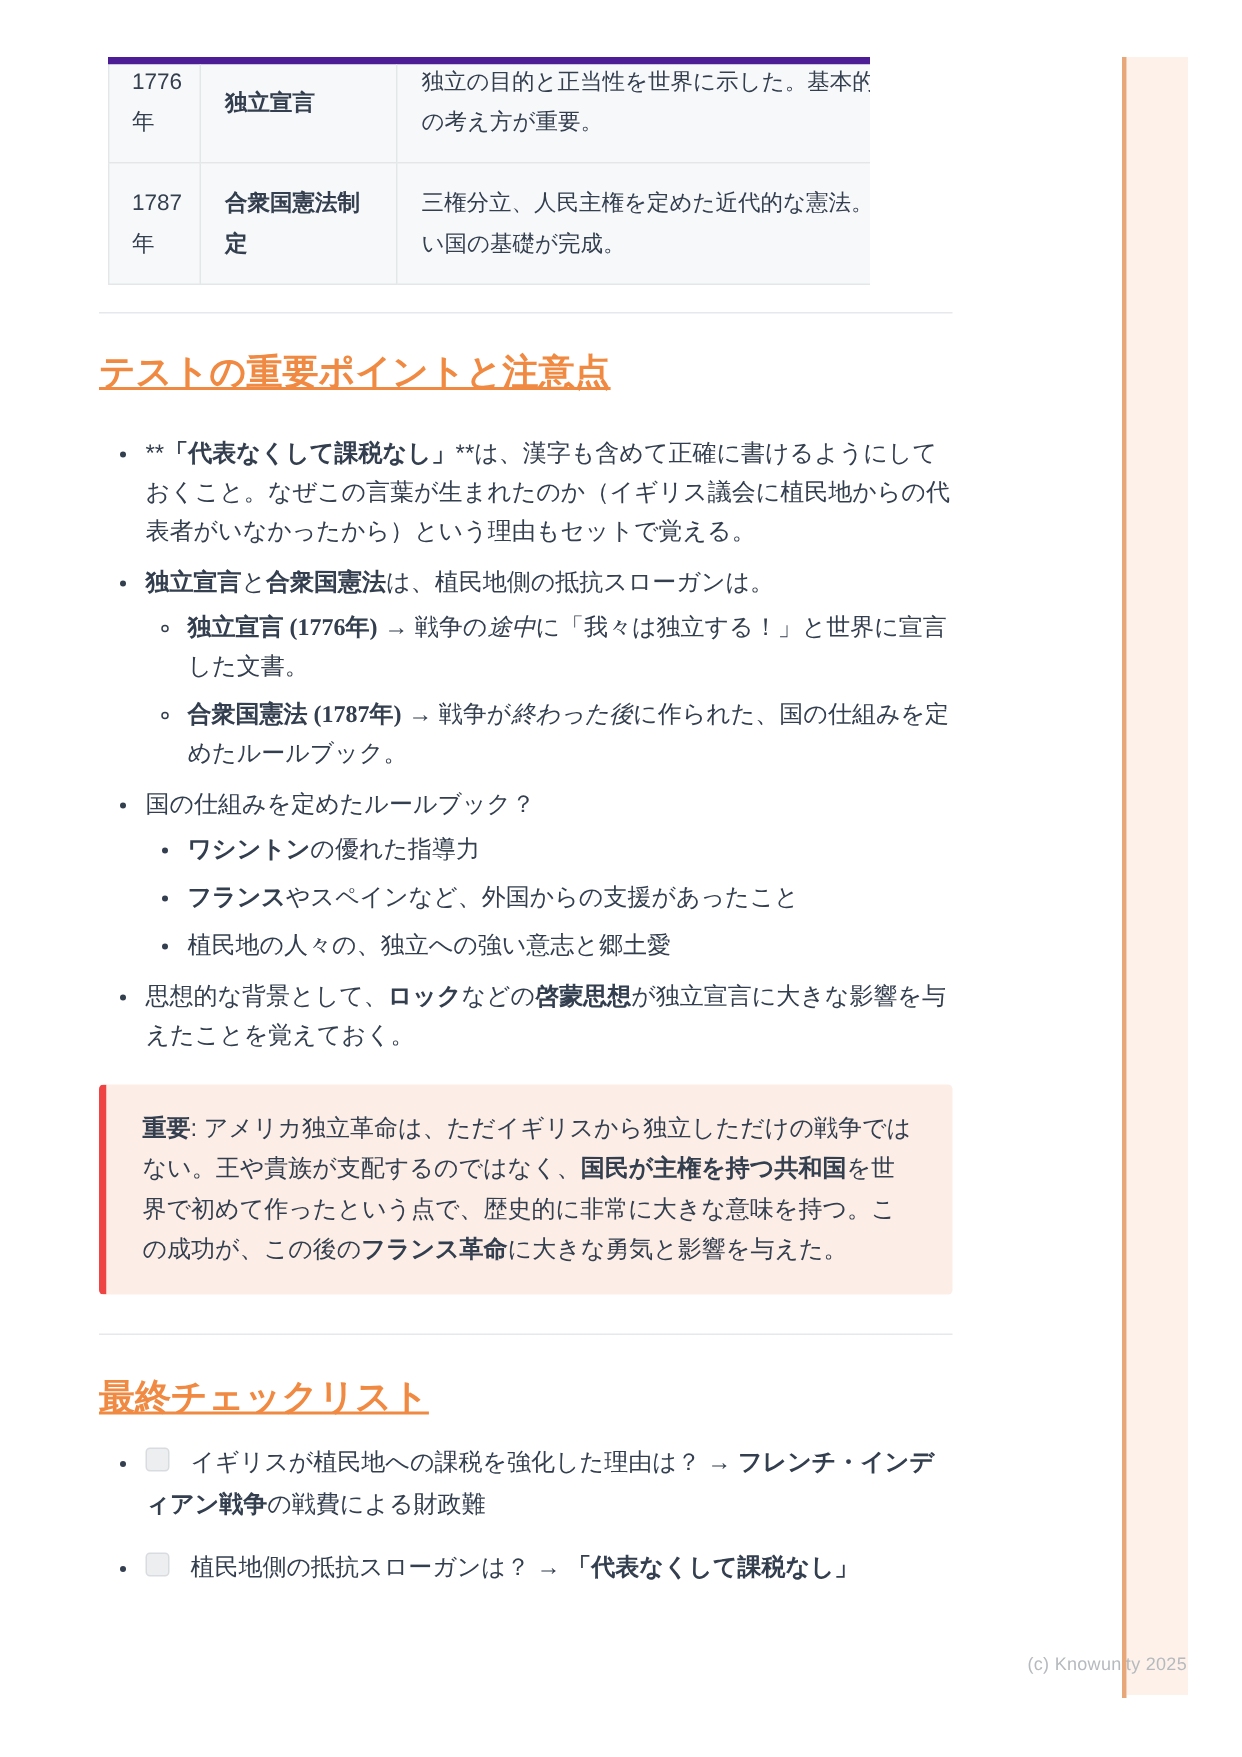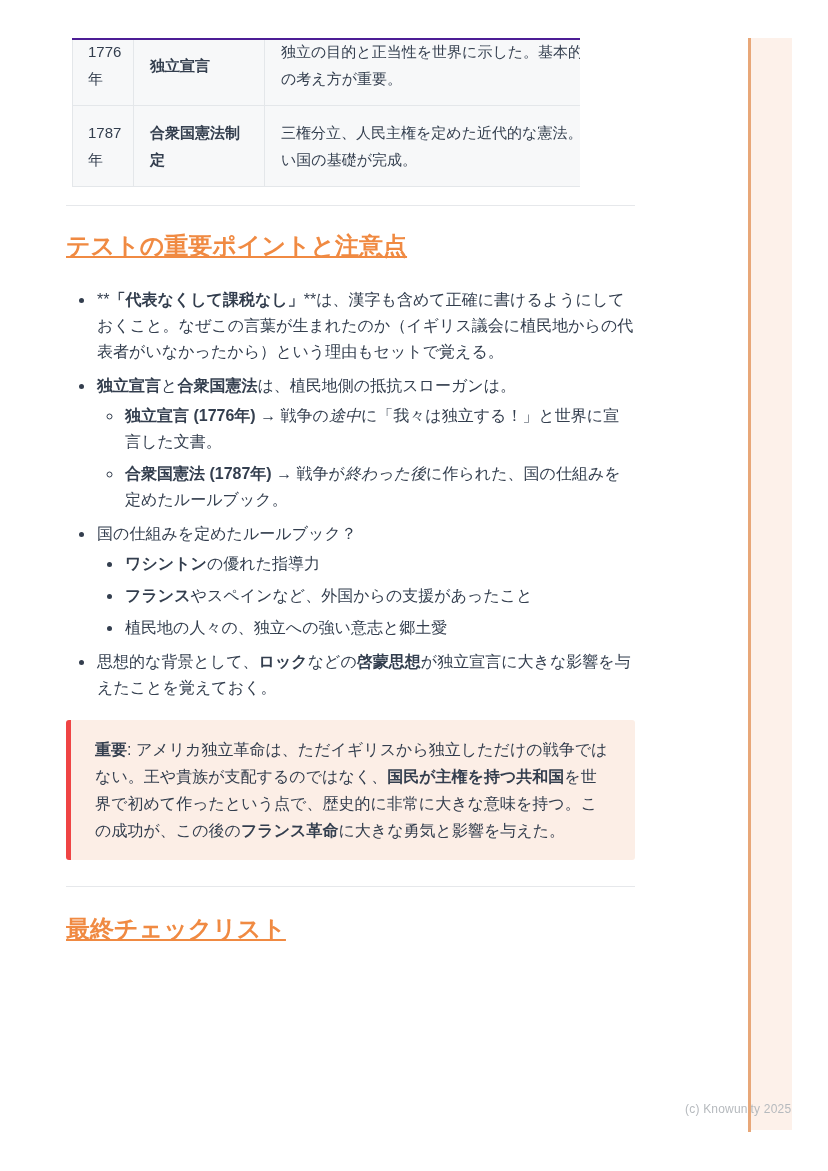--- a/index.html
+++ b/index.html
@@ -11,21 +11,21 @@
     -webkit-font-smoothing:antialiased;
   }
   
   .stripe-fill{position:absolute;left:751px;top:38px;width:41px;height:1092px;background:#fdf1ea;z-index:1;}
   .stripe-line{position:absolute;left:748px;top:38px;width:3px;height:1094px;background:#e8a778;z-index:4;}
   .watermark{position:absolute;left:685px;top:1102px;font-size:12px;color:#b6babe;z-index:3;letter-spacing:.2px;}
 
   .content{position:absolute;left:66px;top:38px;width:569px;z-index:2;}
 
   
-  .table-clip{margin-left:6px;width:508px;overflow:hidden;border-top:2px solid #4c1d95;}
+  .table-clip{margin-left:6px;width:508px;overflow:hidden;border-top:5px solid #4c1d95;}
   table.timeline{border-collapse:collapse;table-layout:fixed;width:562px;margin-top:-16px;
     font-size:15px;line-height:27px;}
   table.timeline td{border:1px solid #e4e7ea;padding:13px 16px;vertical-align:middle;box-sizing:border-box;height:80px;}
   table.timeline col.c-year{width:61px;}
   table.timeline col.c-term{width:131px;}
   table.timeline td.year{padding:13px 10px 13px 15px;}
   table.timeline td.term{font-weight:700;}
   tr.striped{background:#f7f8f9;}
 
   hr.divider{border:none;border-top:1px solid #e6e8eb;margin:18px 0 0 0;}
@@ -43,21 +43,21 @@
 
   .callout{margin-top:19px;background:#fceee6;border-left:5px solid #ef4444;
     border-radius:3px;padding:16px 24px;box-sizing:border-box;}
   .callout p{margin:0;font-size:16px;line-height:27px;}
 
   ul.checklist{margin:14px 0 0 0;padding:0 0 0 29px;font-size:16px;line-height:28px;list-style-type:disc;}
   ul.checklist > li{margin:0 0 14px 0;padding-left:2px;}
   .checkbox{display:inline-block;width:14px;height:14px;background:#eceef0;border:1px solid #d8dbdf;
     border-radius:3px;margin-right:14px;vertical-align:-1px;}
 
-  .seg-b{font-weight:700;}
+  .seg-b{font-weight:700;font-family:Liberation Serif, serif;}
   .seg-i{font-style:italic;}
 </style>
 </head>
 <body>
 
 <div class="stripe-fill"></div>
 <div class="stripe-line"></div>
 
 <div class="content">
 
@@ -122,16 +122,24 @@
   </ul>
 
   <div class="callout">
     <p><span class="seg-b">重要</span><span>: アメリカ独立革命は、ただイギリスから独立しただけの戦争ではない。王や貴族が支配するのではなく、</span><span class="seg-b">国民が主権を持つ共和国</span><span>を世界で初めて作ったという点で、歴史的に非常に大きな意味を持つ。この成功が、この後の</span><span class="seg-b">フランス革命</span><span>に大きな勇気と影響を与えた。</span></p>
   </div>
 
   <hr class="divider divider2">
 
   <h2 class="section-heading section-heading2">最終チェックリスト</h2>
 
+  <ul class="checklist">
+    <li>
+      <span class="checkbox"></span><span><span>イギリスが植民地への課税を強化した理由は？ → </span><span class="seg-b">フレンチ・インディアン戦争</span><span>の戦費による財政難</span></span>
+    </li>
+    <li>
+      <span class="checkbox"></span><span><span>植民地側の抵抗スローガンは？ → </span><span class="seg-b">「代表なくして課税なし」</span></span>
+    </li>
+  </ul>
 
 </div>
 
 <div class="watermark">(c) Knowunity 2025</div>
 
 </body></html>

